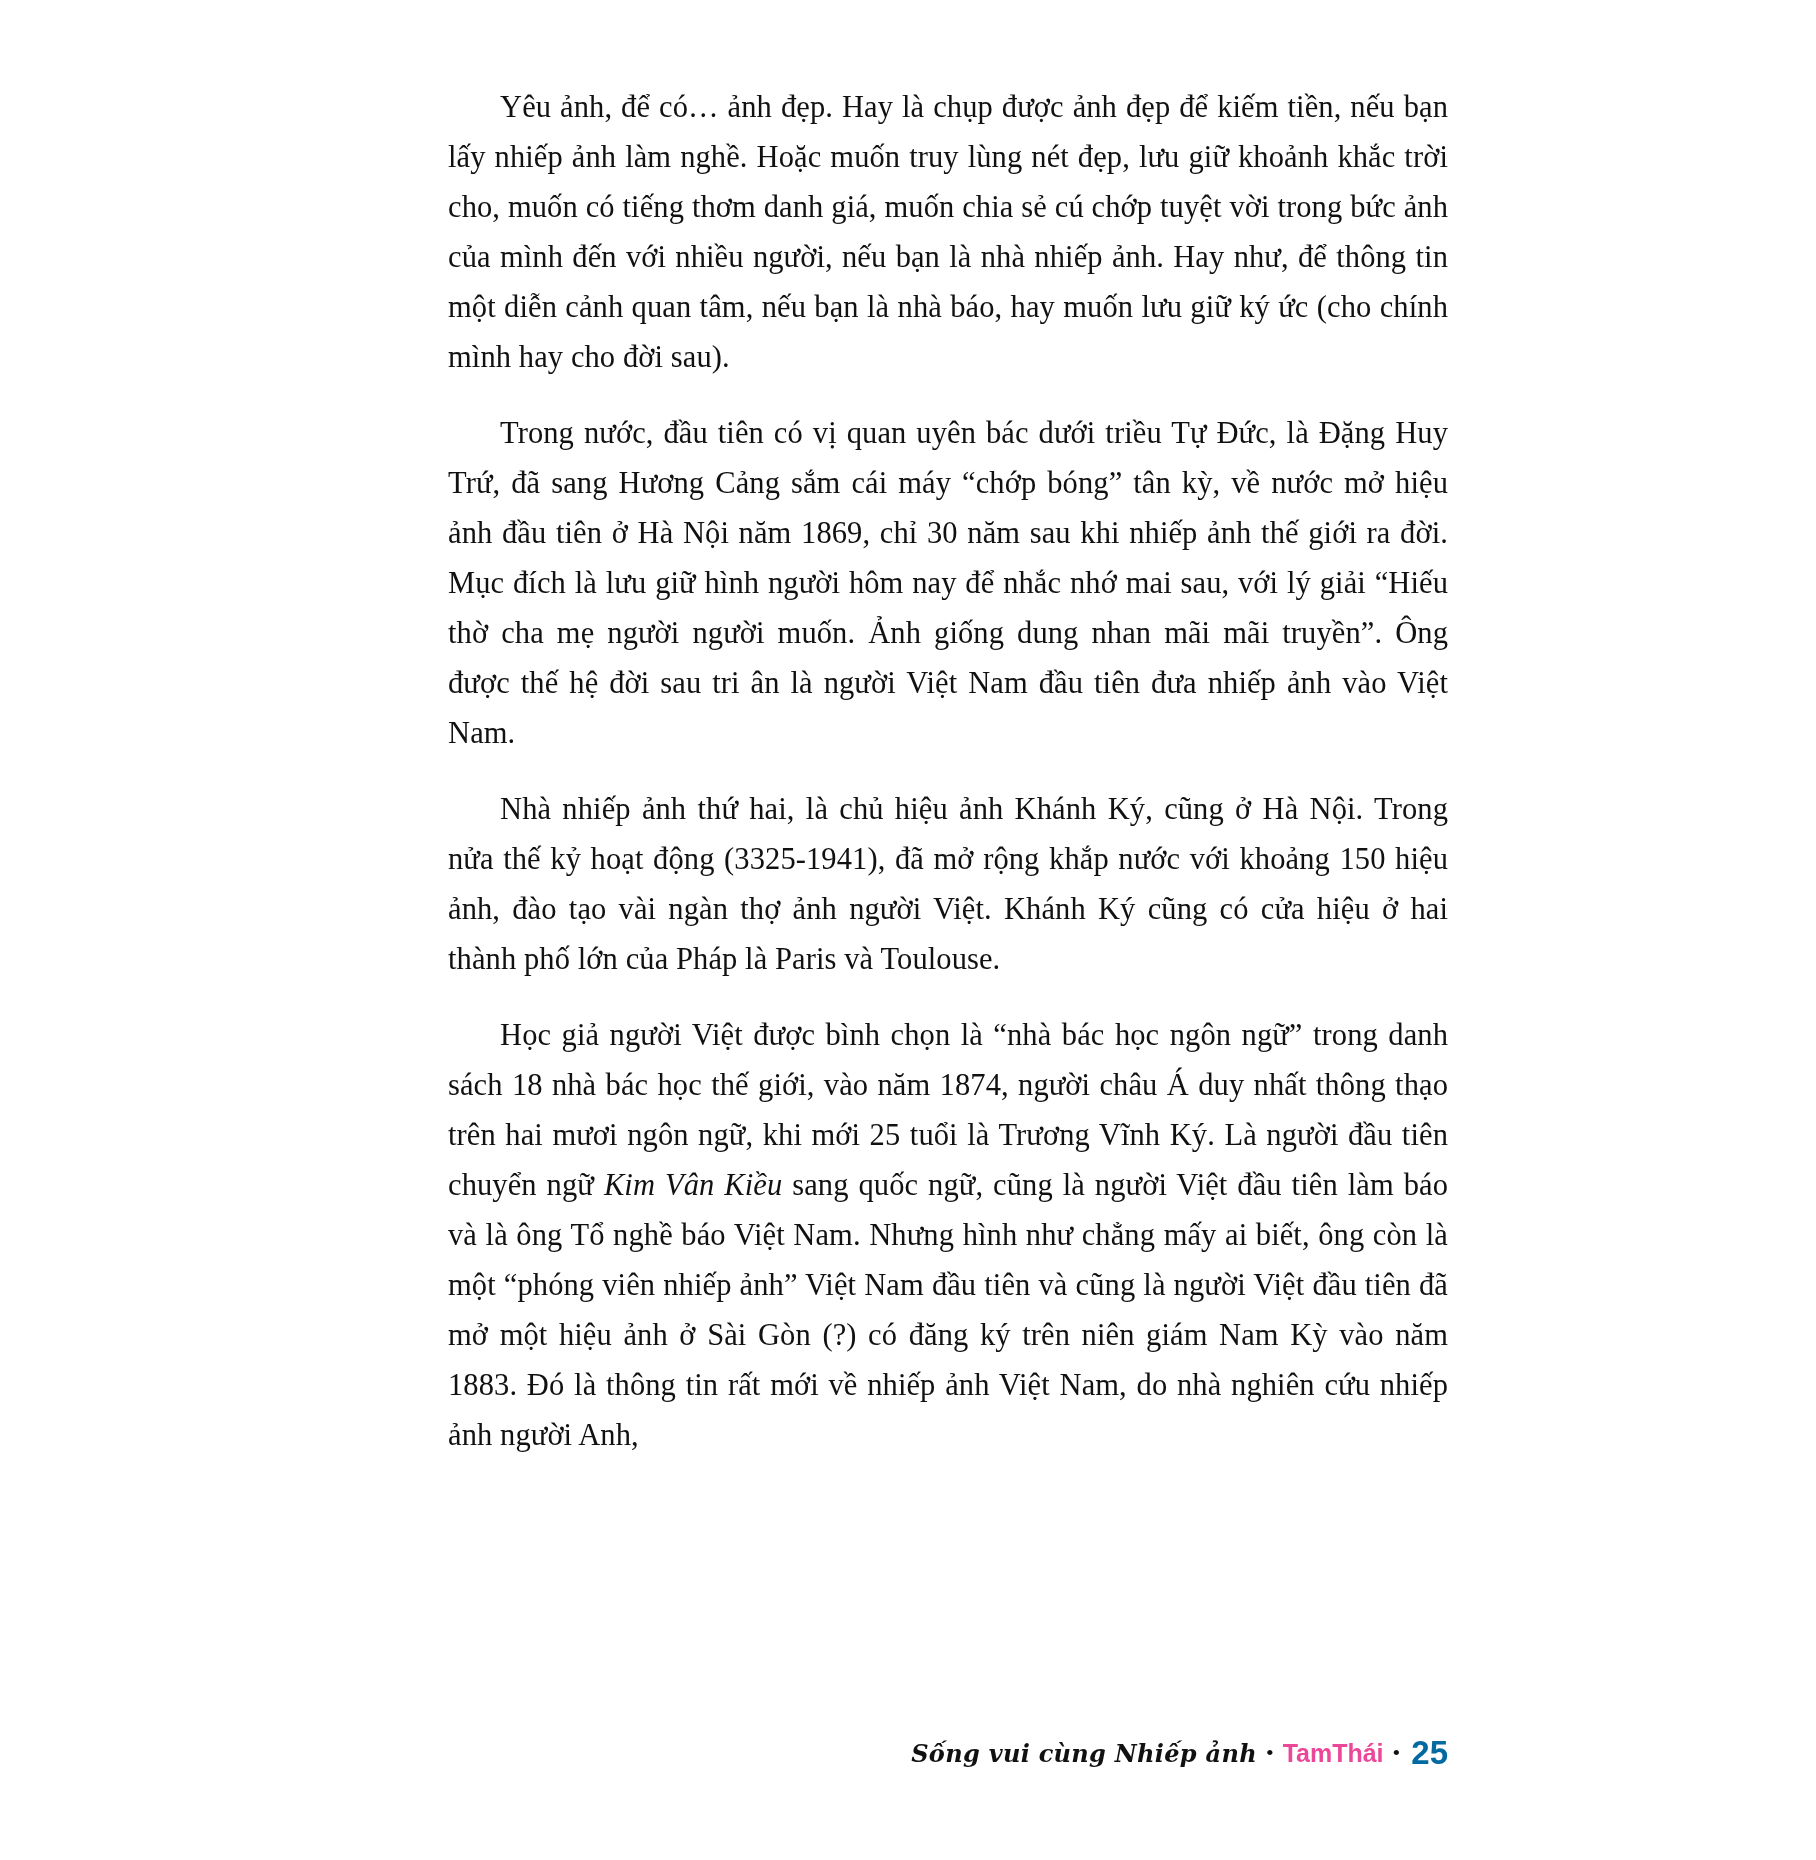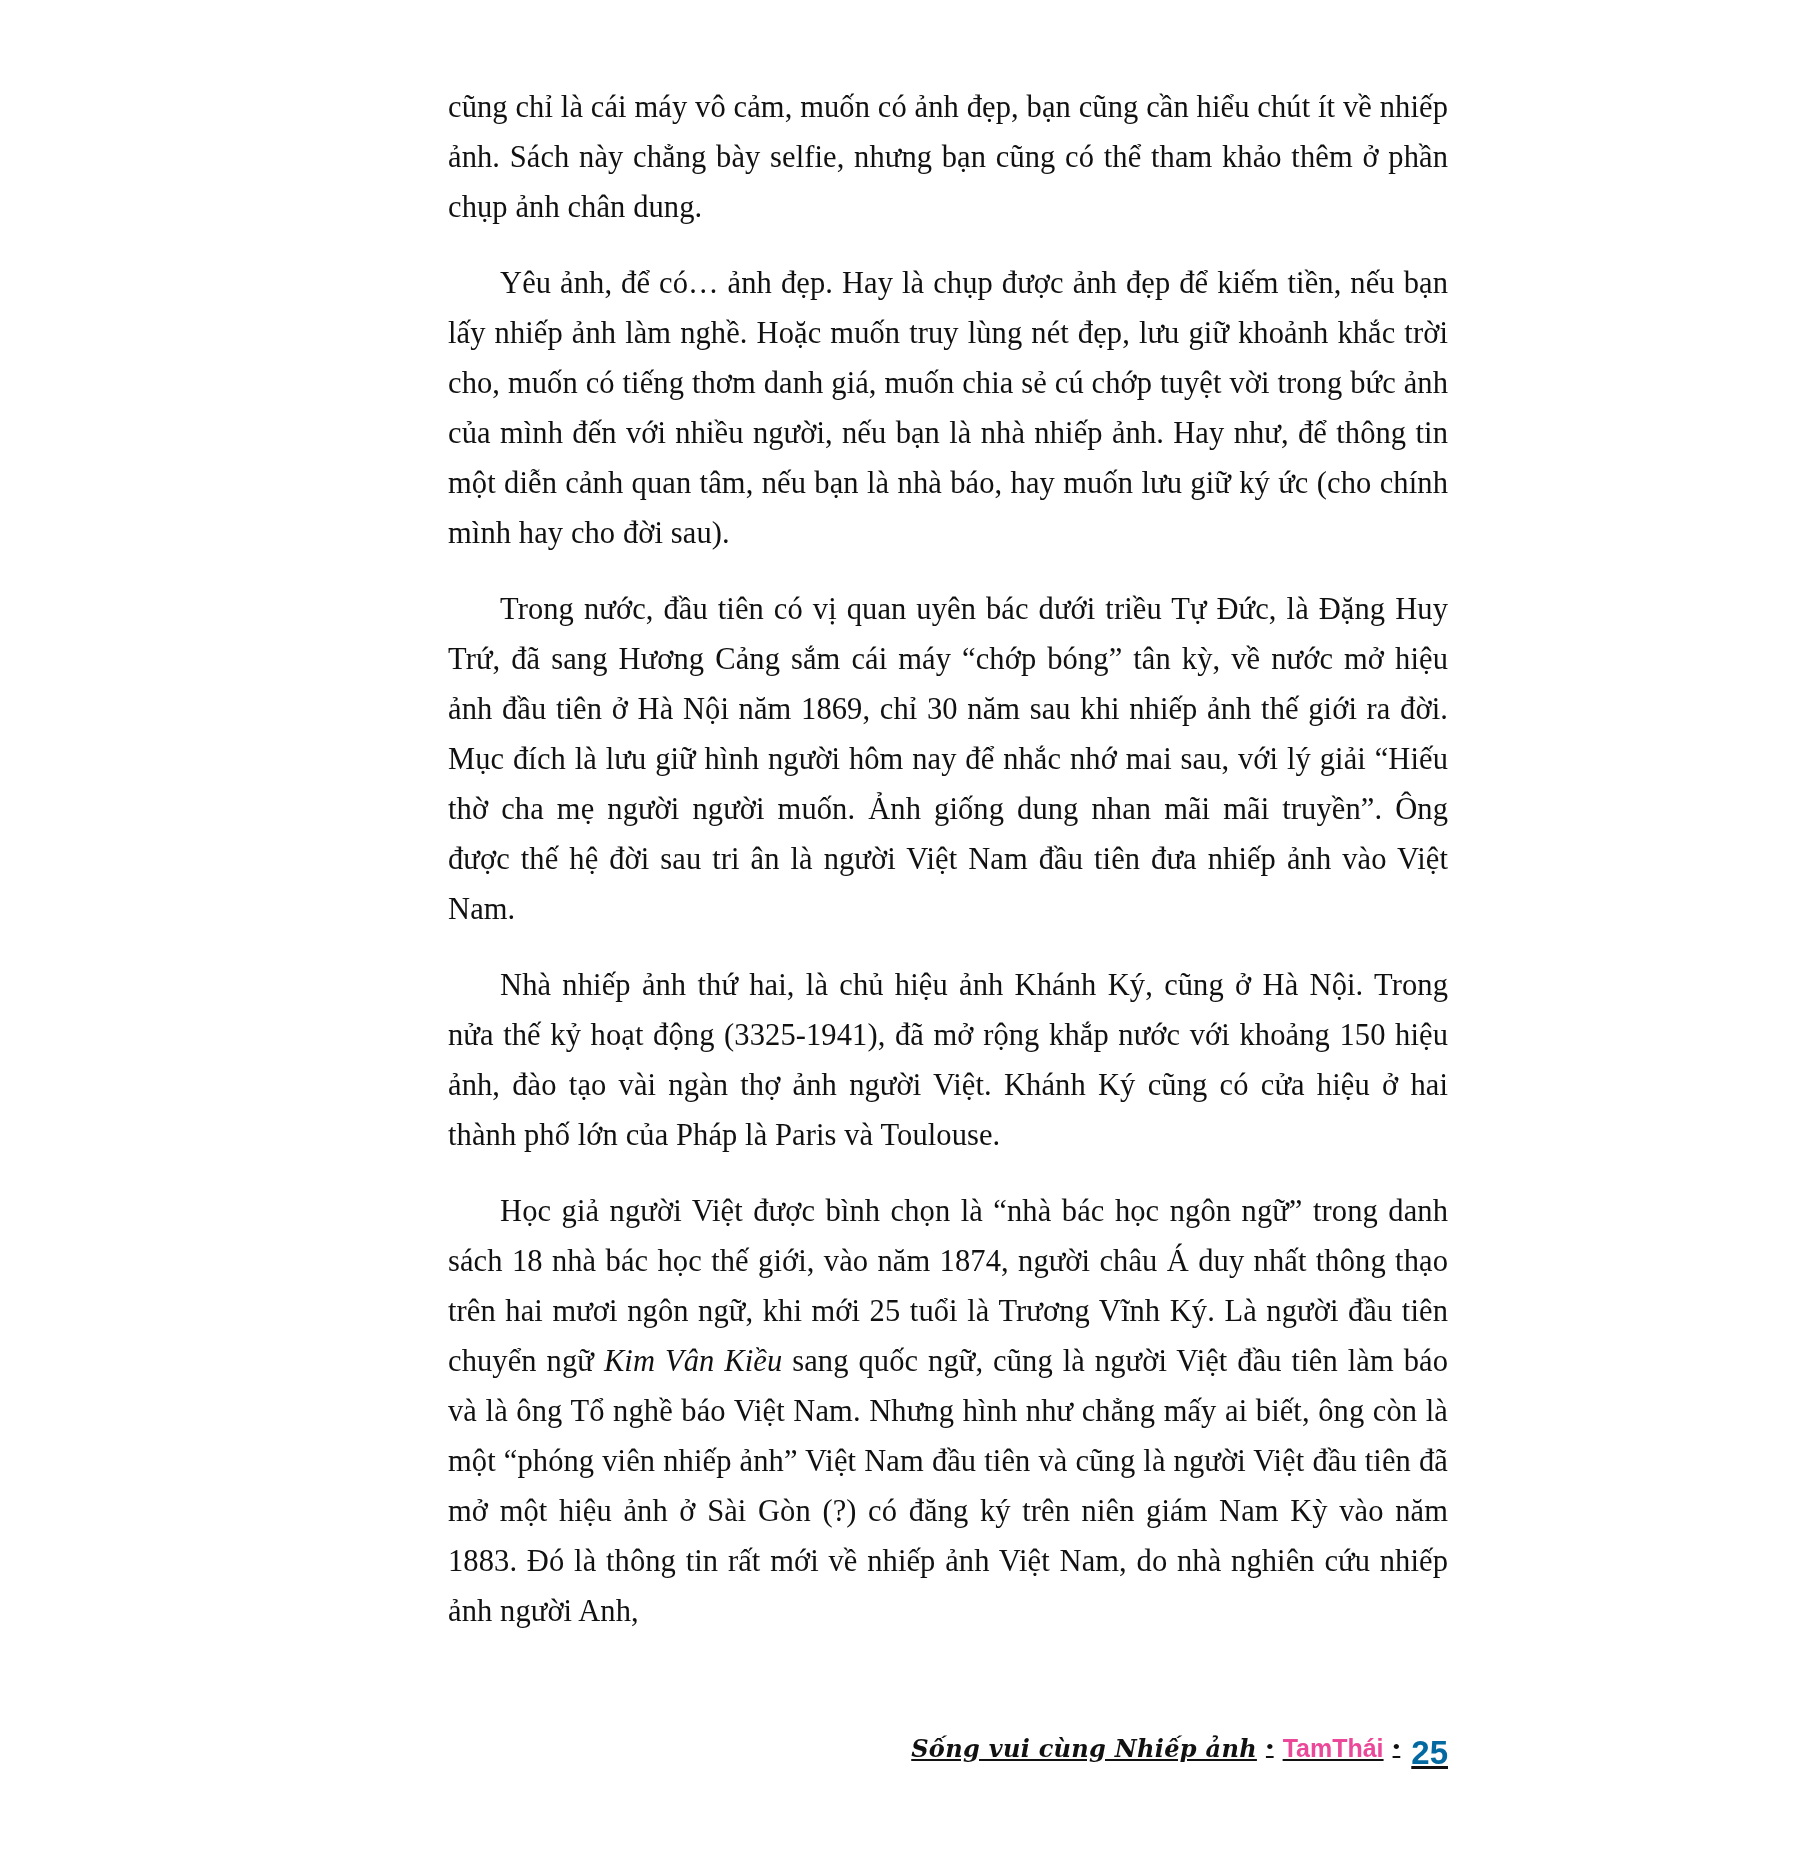--- a/index.html
+++ b/index.html
@@ -46,24 +46,23 @@
   p.indent {
     text-indent: 52px;
   }
   p.para i {
   }
   .footer {
     position: absolute;
     right: 368px;
     bottom: 88px;
     display: flex;
-    align-items: flex-start;
+    align-items: center;
     gap: 0;
     white-space: nowrap;
-    text-decoration: underline;
   }
   .footer .book-title {
     font-family: "DejaVu Serif", serif;
     font-size: 24px;
     font-weight: bold;
     font-style: italic;
     letter-spacing: 0.3px;
     color: #111111;
   }
   .footer .sep {
@@ -85,21 +84,20 @@
     padding-left: 2px;
   }
 </style>
 </head>
 <body>
 
 <div class="page">
 
   <div class="text-block">
 
-    <p class="para">cũng chỉ là cái máy vô cảm, muốn có ảnh đẹp, bạn cũng cần hiểu chút ít về nhiếp ảnh. Sách này chẳng bày selfie, nhưng bạn cũng có thể tham khảo thêm ở phần chụp ảnh chân dung.</p>
 
     <p class="para indent">Yêu ảnh, để có… ảnh đẹp. Hay là chụp được ảnh đẹp để kiếm tiền, nếu bạn lấy nhiếp ảnh làm nghề. Hoặc muốn truy lùng nét đẹp, lưu giữ khoảnh khắc trời cho, muốn có tiếng thơm danh giá, muốn chia sẻ cú chớp tuyệt vời trong bức ảnh của mình đến với nhiều người, nếu bạn là nhà nhiếp ảnh. Hay như, để thông tin một diễn cảnh quan tâm, nếu bạn là nhà báo, hay muốn lưu giữ ký ức (cho chính mình hay cho đời sau).</p>
 
 
     <p class="para indent">Trong nước, đầu tiên có vị quan uyên bác dưới triều Tự Đức, là Đặng Huy Trứ, đã sang Hương Cảng sắm cái máy “chớp bóng” tân kỳ, về nước mở hiệu ảnh đầu tiên ở Hà Nội năm 1869, chỉ 30 năm sau khi nhiếp ảnh thế giới ra đời. Mục đích là lưu giữ hình người hôm nay để nhắc nhớ mai sau, với lý giải “Hiếu thờ cha mẹ người người muốn. Ảnh giống dung nhan mãi mãi truyền”. Ông được thế hệ đời sau tri ân là người Việt Nam đầu tiên đưa nhiếp ảnh vào Việt Nam.</p>
 
     <p class="para indent">Nhà nhiếp ảnh thứ hai, là chủ hiệu ảnh Khánh Ký, cũng ở Hà Nội. Trong nửa thế kỷ hoạt động (3325-1941), đã mở rộng khắp nước với khoảng 150 hiệu ảnh, đào tạo vài ngàn thợ ảnh người Việt. Khánh Ký cũng có cửa hiệu ở hai thành phố lớn của Pháp là Paris và Toulouse.</p>
 
     <p class="para indent">
       <span>Học giả người Việt được bình chọn là “nhà bác học ngôn ngữ” trong danh sách 18 nhà bác học thế giới, vào năm 1874, người châu Á duy nhất thông thạo trên hai mươi ngôn ngữ, khi mới 25 tuổi là Trương Vĩnh Ký. Là người đầu tiên chuyển ngữ </span><i>Kim Vân Kiều</i><span> sang quốc ngữ, cũng là người Việt đầu tiên làm báo và là ông Tổ nghề báo Việt Nam. Nhưng hình như chẳng mấy ai biết, ông còn là một “phóng viên nhiếp ảnh” Việt Nam đầu tiên và cũng là người Việt đầu tiên đã mở một hiệu ảnh ở Sài Gòn (?) có đăng ký trên niên giám Nam Kỳ vào năm 1883. Đó là thông tin rất mới về nhiếp ảnh Việt Nam, do nhà nghiên cứu nhiếp ảnh người Anh,</span>

